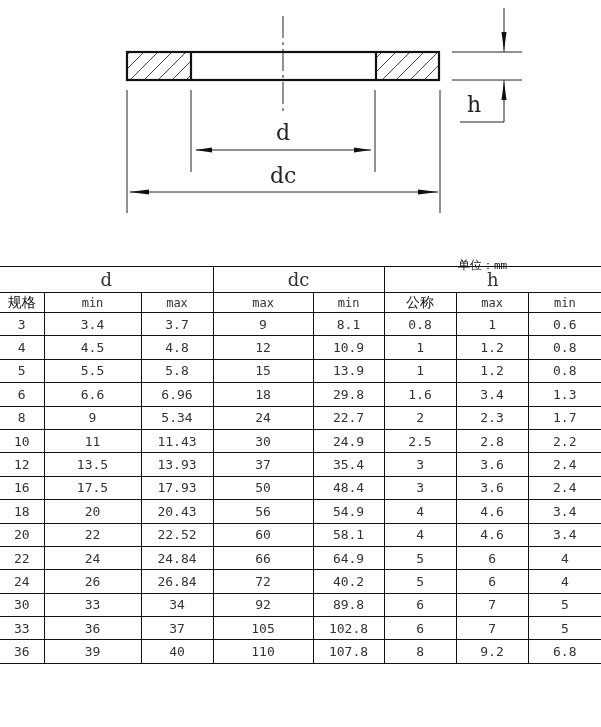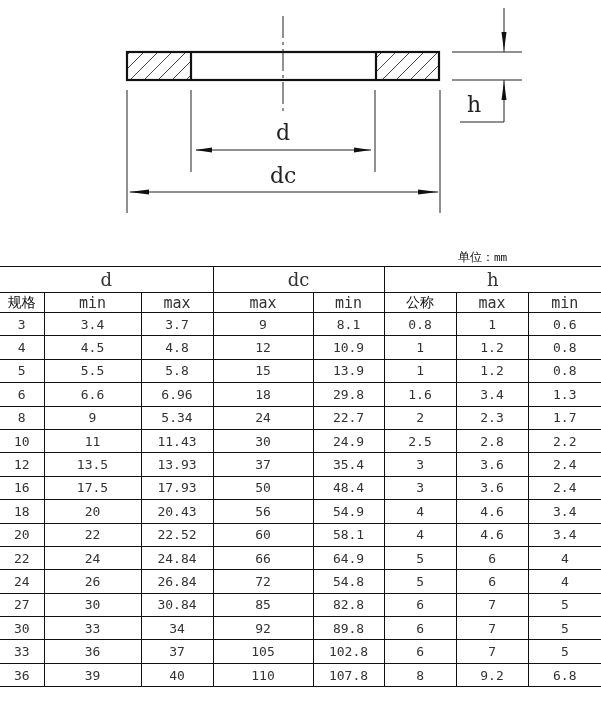--- a/index.html
+++ b/index.html
@@ -1,29 +1,29 @@
 <!DOCTYPE html>
 <html><head>
 <meta charset="utf-8">
 <style>
   html, body { margin:0; padding:0; background:#ffffff; }
   body { width:601px; height:727px; position:relative; overflow:hidden;
          font-family:"DejaVu Sans Mono","Liberation Mono",monospace; color:#222; }
   #drawing { position:absolute; left:0; top:0; width:601px; height:230px; }
   .dimlabel { font-family:"DejaVu Serif","Liberation Serif",serif; font-size:22px; fill:#222; }
-  #unit { position:absolute; left:458px; top:249px; font-size:12px; color:#111;
+  #unit { position:absolute; left:458px; top:257px; font-size:12px; color:#111;
           font-family:"DejaVu Sans","Liberation Sans",sans-serif; }
   #unit .mm { font-family:"DejaVu Sans Mono",monospace; font-size:11px; }
   table#spec { position:absolute; left:0; top:266px; border-collapse:collapse;
                table-layout:fixed; width:601px; }
   #spec td { border:1.5px solid #111; text-align:center; padding:0;
              font-size:13px; color:#333; overflow:hidden; white-space:nowrap; }
   #spec tr.grp td { height:25px; font-family:"DejaVu Serif","Liberation Serif",serif;
                     font-size:18px; font-weight:normal; color:#333; }
-  #spec tr.sub td { height:19px; font-size:15px; }
+  #spec tr.sub td { height:19px; font-size:12px; }
   #spec tr.sub td.cjk { font-family:"DejaVu Sans","Liberation Sans",sans-serif; font-size:14px; color:#111; }
   #spec tr.row td { height:22.4px; }
   #spec tr.grp td:first-child, #spec tr.grp td:last-child,
   #spec tr.sub td:first-child, #spec tr.sub td:last-child,
   #spec tr.row td:first-child, #spec tr.row td:last-child { }
   #spec { border-left:none; border-right:none; }
   #spec td:first-child { border-left:none; }
   #spec td:last-child { border-right:none; }
 </style>
 </head>
@@ -213,34 +213,24 @@
         <td>64.9</td>
         <td>5</td>
         <td>6</td>
         <td>4</td>
       </tr>
       <tr class="row">
         <td>24</td>
         <td>26</td>
         <td>26.84</td>
         <td>72</td>
-        <td>54.8</td>
-        <td>5</td>
-        <td>6</td>
-        <td>4</td>
-      </tr>
-      <tr class="row">
-        <td>27</td>
-        <td>30</td>
-        <td>30.84</td>
-        <td>85</td>
-        <td>82.8</td>
-        <td>6</td>
-        <td>7</td>
-        <td>5</td>
+        <td>40.2</td>
+        <td>5</td>
+        <td>6</td>
+        <td>4</td>
       </tr>
       <tr class="row">
         <td>30</td>
         <td>33</td>
         <td>34</td>
         <td>92</td>
         <td>89.8</td>
         <td>6</td>
         <td>7</td>
         <td>5</td>

